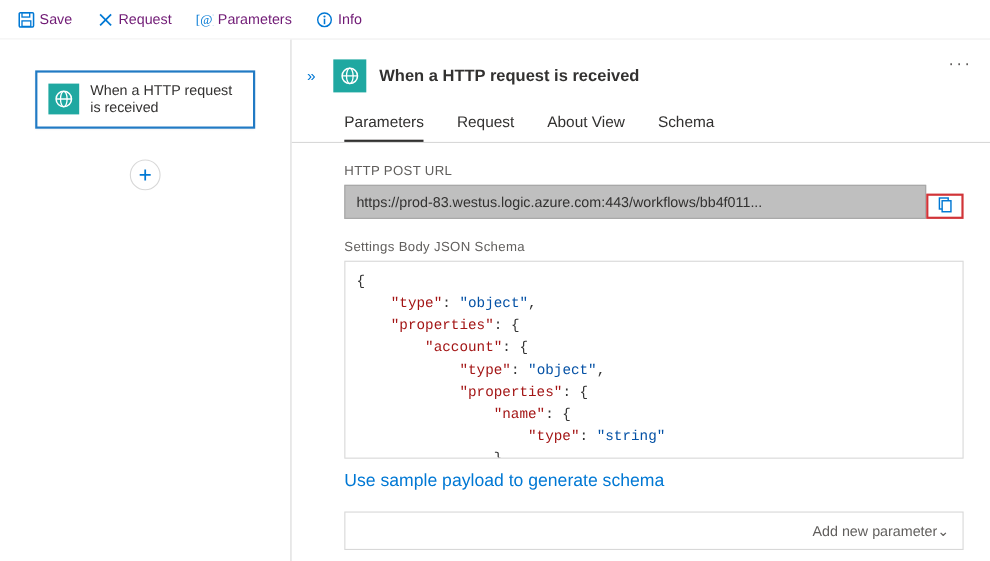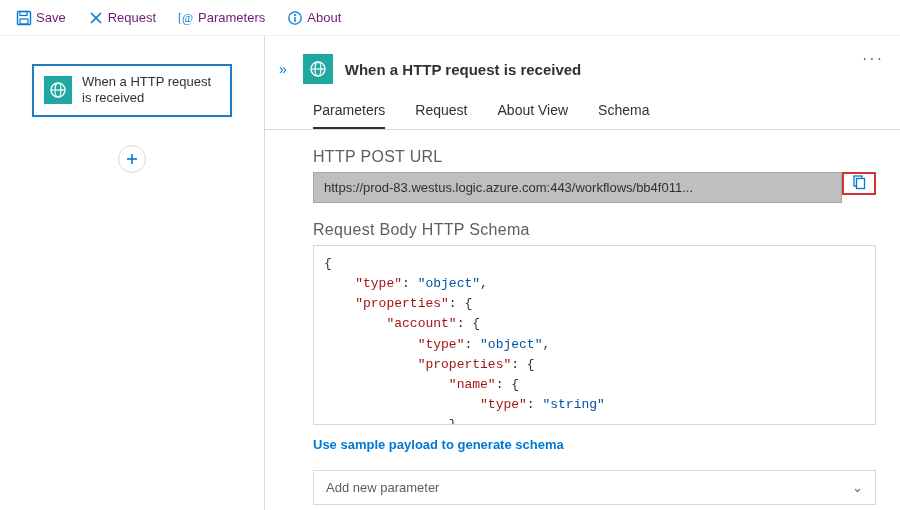--- a/index.html
+++ b/index.html
@@ -74,47 +74,47 @@
     font-size: 16px; letter-spacing: 2px;
   }
   .tabs {
     display: flex; gap: 30px; padding: 10px 0 0 48px;
     border-bottom: 1px solid var(--border);
     font-size: 14px;
   }
   .tab { padding-bottom: 9px; cursor: pointer; color: #323130; }
   .tab.active { border-bottom: 2px solid var(--text); }
   .r-body { padding: 18px 24px 0 48px; overflow: hidden; flex: 1; }
-  .fld-label { font-size: 16px; color: var(--muted); letter-spacing: .3px; margin-bottom: 6px; }
-  .url-row { display: flex; align-items: flex-start; margin-bottom: 18px; }
+  .fld-label { font-size: 12px; color: var(--muted); letter-spacing: .3px; margin-bottom: 6px; }
+  .url-row { display: flex; align-items: flex-end; margin-bottom: 18px; }
   .url-box {
     flex: 1; background: #bfbfbf; color: #323130; padding: 7px 10px;
     border: 1px solid #a6a6a6; font-size: 13px;
     white-space: nowrap; overflow: hidden; text-overflow: ellipsis;
   }
   .copy-btn {
     width: 34px; border: 2px solid var(--red);
     display: flex; align-items: center; justify-content: center;
     cursor: pointer; background: #fff; margin-left: 0px;
   }
   .schema-box {
     border: 1px solid var(--border); padding: 8px 10px;
     font-family: Consolas, "Courier New", monospace; font-size: 13px;
     line-height: 1.55; height: 180px; overflow: hidden; white-space: pre;
     color: #333;
   }
   .schema-box .k { color: var(--json-key); }
   .schema-box .s { color: var(--json-str); }
   .schema-link {
-    color: var(--accent); font-size: 13px; margin: 12px 0 18px 0;
-    cursor: pointer; display: inline-block; font-weight: bold;
+    color: var(--accent); font-size: 16px; margin: 12px 0 18px 0;
+    cursor: pointer; display: inline-block;
   }
   .add-param {
     border: 1px solid var(--border); padding: 9px 12px;
-    display: flex; align-items: center; justify-content: space-between;
+    display: flex; align-items: center; justify-content: flex-end;
     cursor: pointer; color: var(--muted); font-size: 13px;
     margin-bottom: 6px;
   }
   .chev { color: var(--muted); }
 </style>
 </head>
 <body>
 
 <div class="toolbar">
   <div class="tbtn">
@@ -145,21 +145,21 @@
     <span>Parameters</span>
   </div>
   <div class="tbtn">
     <span class="ico">
       <svg width="16" height="16" viewBox="0 0 16 16" fill="none">
           <circle cx="8" cy="8" r="6.2" class="accent-stroke" stroke-width="1.3"></circle>
           <circle cx="8" cy="5" r="1" class="accent-fill"></circle>
           <rect x="7.3" y="7" width="1.4" height="5" class="accent-fill"></rect>
         </svg>
     </span>
-    <span>About</span>
+    <span>Info</span>
   </div>
 </div>
 
 <div class="body">
   <div class="left">
     <div class="trigger-card">
       <div class="badge">
         <svg width="18" height="18" viewBox="0 0 18 18">
             <circle cx="9" cy="9" r="7" fill="none" stroke="#fff" stroke-width="1.4"></circle>
             <ellipse cx="9" cy="9" rx="3" ry="7" fill="none" stroke="#fff" stroke-width="1.2"></ellipse>
@@ -204,21 +204,21 @@
         <div class="copy-btn">
           <span>
             <svg width="16" height="16" viewBox="0 0 16 16" fill="none">
                 <rect x="3" y="2" width="8" height="10" stroke="#0078d4" stroke-width="1.3" fill="none"></rect>
                 <rect x="5.5" y="4.5" width="8" height="10" stroke="#0078d4" stroke-width="1.3" fill="#fff"></rect>
               </svg>
           </span>
         </div>
       </div>
 
-      <div class="fld-label">Request Body HTTP Schema</div>
+      <div class="fld-label">Settings Body JSON Schema</div>
       <div class="schema-box" id="schema-box">{
     <span class="k">"type"</span>: <span class="s">"object"</span>,
     <span class="k">"properties"</span>: {
         <span class="k">"account"</span>: {
             <span class="k">"type"</span>: <span class="s">"object"</span>,
             <span class="k">"properties"</span>: {
                 <span class="k">"name"</span>: {
                     <span class="k">"type"</span>: <span class="s">"string"</span>
                 },
                 : {</div>

